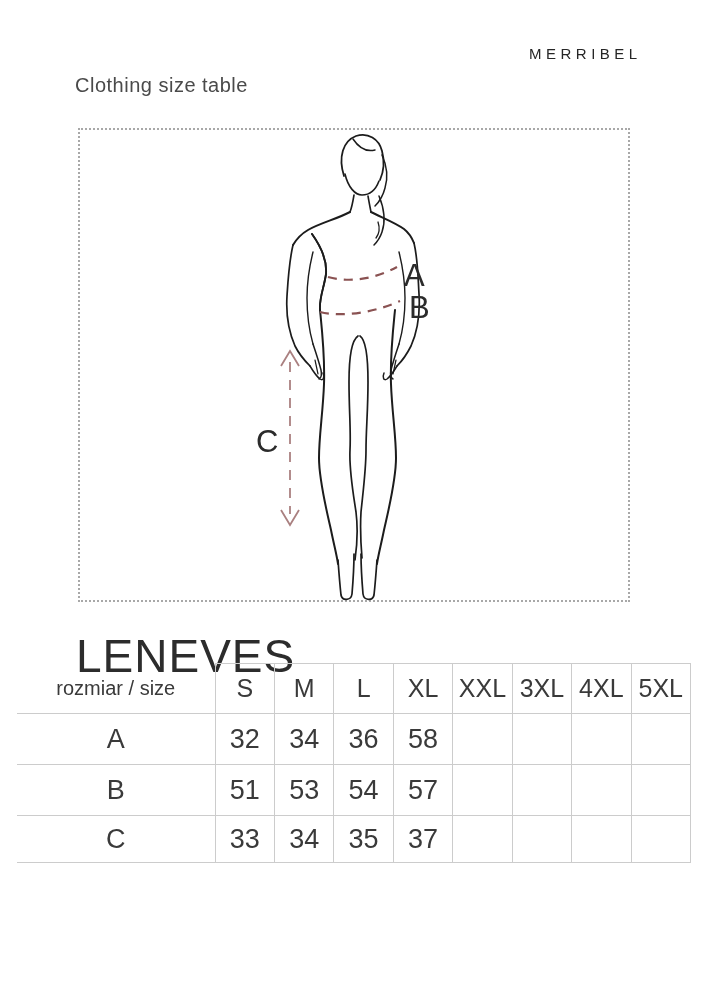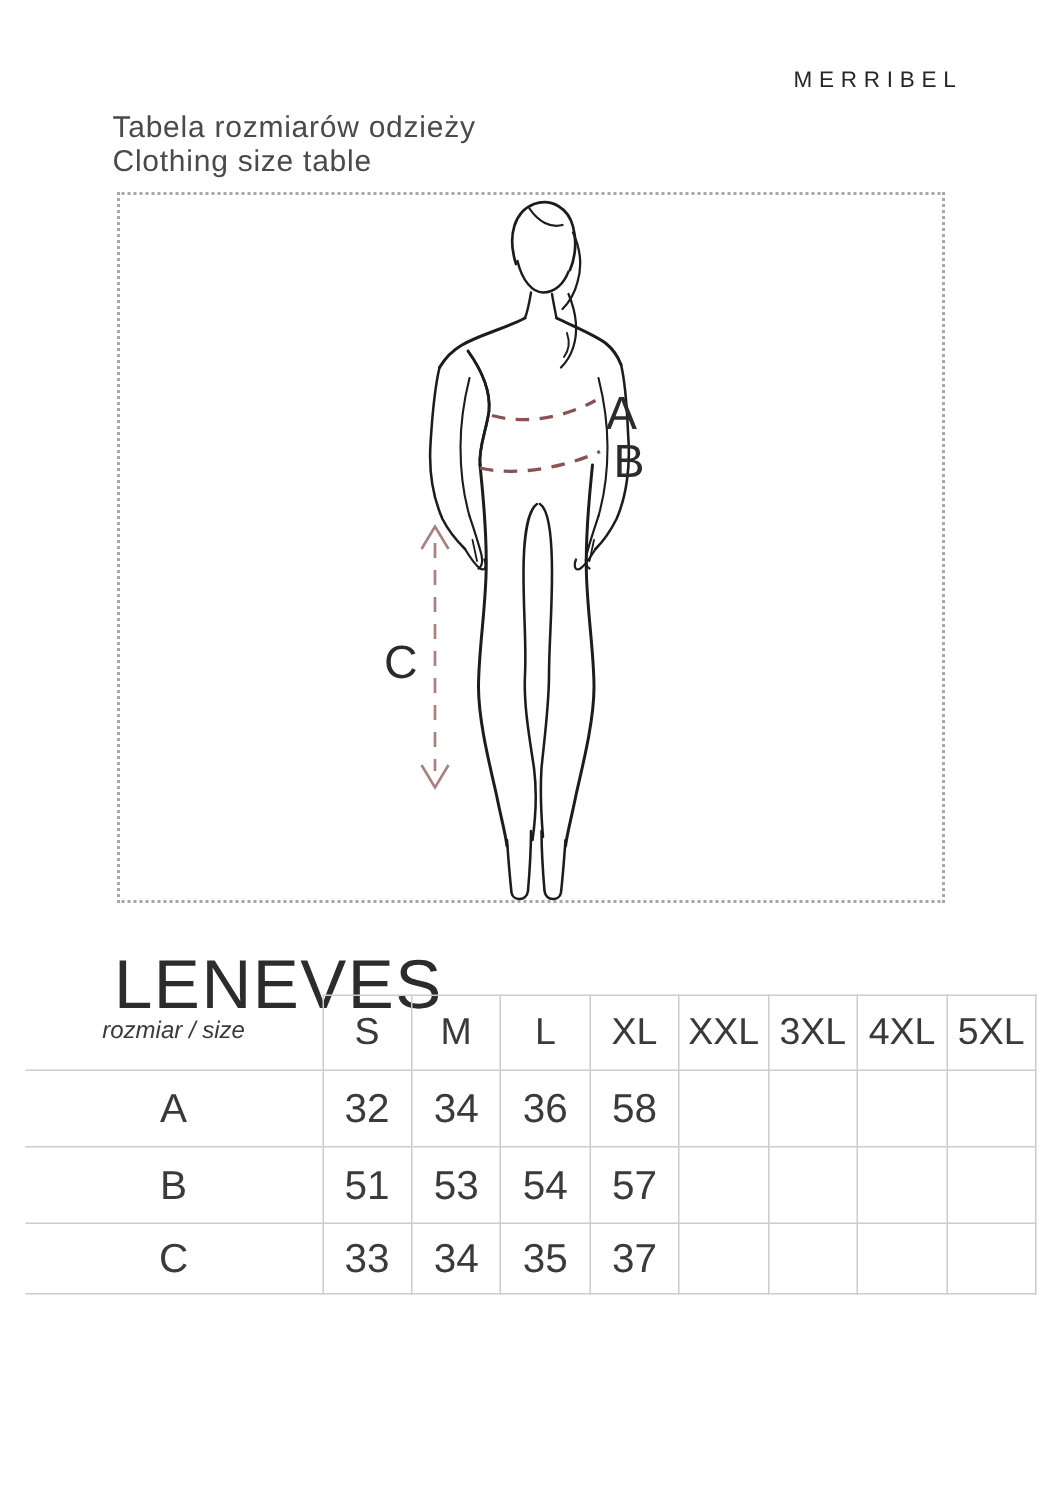--- a/index.html
+++ b/index.html
@@ -33,40 +33,39 @@
   
   .size-table { position:absolute; left:17px; top:663px; width:674px;
                 border-collapse:collapse; table-layout:fixed; }
   .size-table th, .size-table td {
     border:1.5px solid #cccccc; text-align:center; vertical-align:middle;
     font-weight:300; color:#3a3a3a; padding:0; overflow:hidden;
   }
   .size-table thead tr { height:50px; }
   .size-table tbody tr { height:51px; }
   .size-table tbody tr:last-child { height:47px; }
-  .size-table th.corner { border-top:none; border-left:none; font-size:16px; font-weight:300;font-style:italic; }
+  .size-table th.corner { border-top:none; border-left:none; font-size:20px; font-weight:300; }
   .size-table thead th.size-col { font-size:25px; }
   .size-table tbody th { border-left:none; font-size:27px; font-weight:300; }
   .size-table td { font-size:27px; }
 </style>
 </head>
 <body>
 
 <div class="page">
 
   <div class="logo">
     <div class="logo-bar"></div>
     <svg class="logo-m" width="60" height="54" viewBox="0 0 64 56">
       <path d="M4,54 L13,4 L32,42 L51,4 L60,54" fill="none" stroke="#262626" stroke-width="7" stroke-miterlimit="12"></path>
     </svg>
     <div class="logo-wordmark">MERRIBEL</div>
   </div>
 
   <div class="titles">
-    <div>Tabela rozmiarów odzieży</div>
     <div>Clothing size table</div>
   </div>
 
   <div class="figure-box">
     <svg width="552" height="474" viewBox="78 128 552 474">
 
       <g fill="none" stroke="#1c1c1c" stroke-width="2" stroke-linecap="round">
 
         <path d="M344,176 C338,157 343,141 356,136 C368,132 379,139 382,151 C385,162 383,173 380,180" stroke-width="1.8"></path>
         <path d="M345,174 C348,187 355,195 362,195 C370,195 376,189 379,181" stroke-width="1.6"></path>

